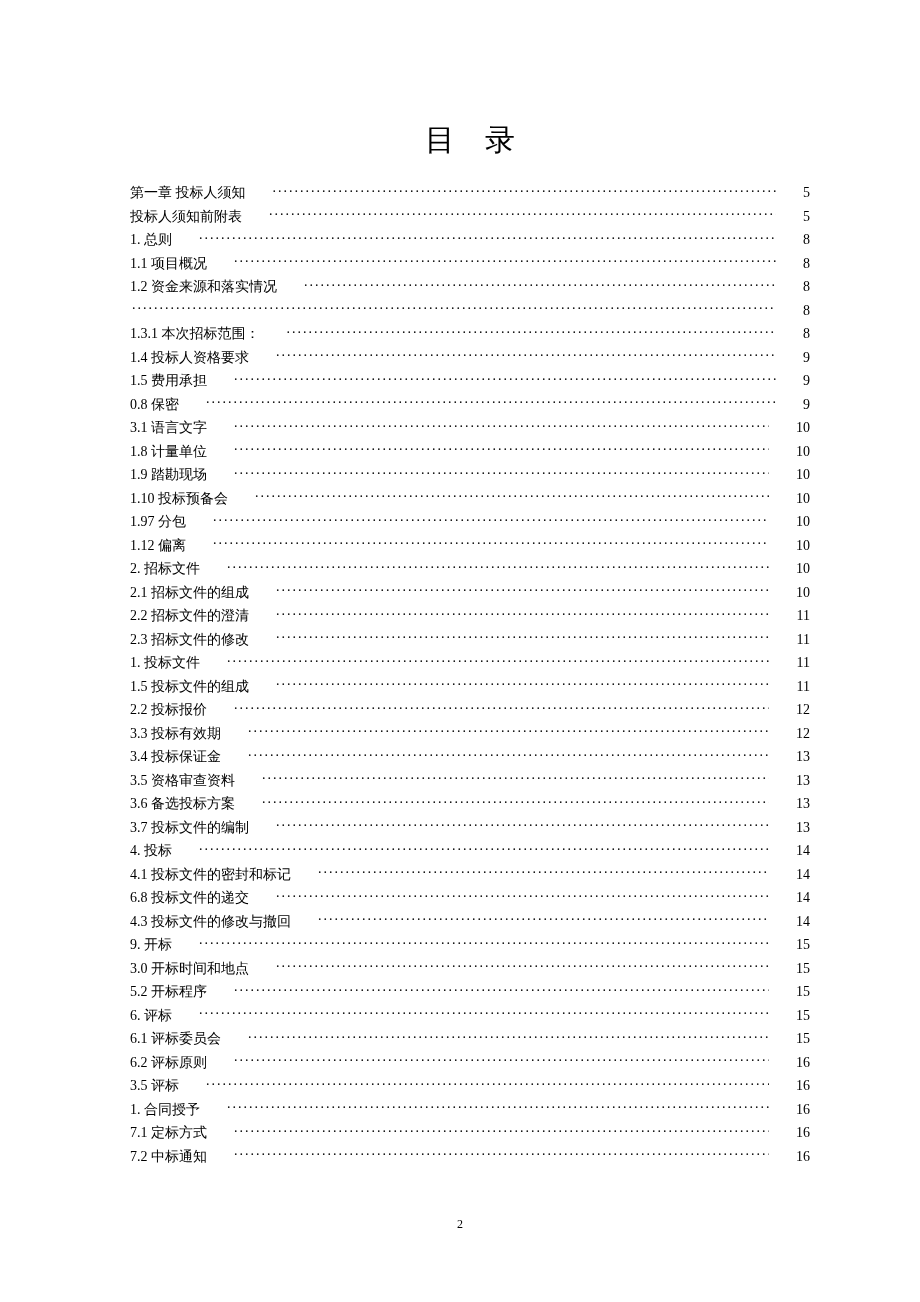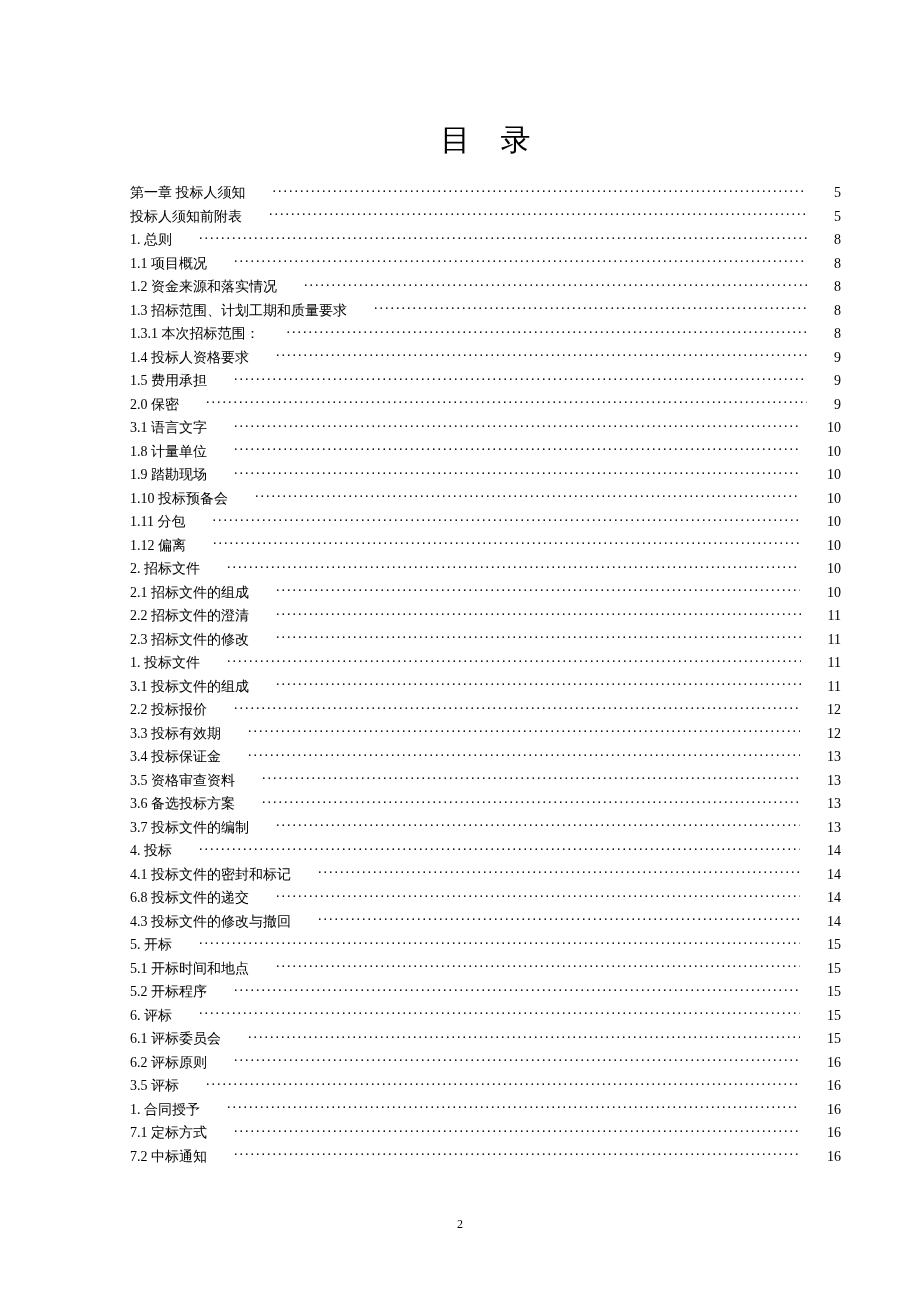--- a/index.html
+++ b/index.html
@@ -9,21 +9,21 @@
     }
     body {
       background: #ffffff;
       font-family: "SimSun", "宋体", serif;
       width: 920px;
       height: 1302px;
       position: relative;
       color: #000;
     }
     .page {
-      padding: 120px 79px 40px 130px;
+      padding: 120px 110px 40px 130px;
     }
     .title {
       text-align: center;
       font-size: 30px;
       font-weight: normal;
       letter-spacing: 30px;
       padding-left: 30px;
       margin-bottom: 20px;
       font-family: "SimSun", "宋体", serif;
     }
@@ -94,41 +94,40 @@
         <span class="toc-label">1.1 项目概况</span>
         <span class="toc-leader"></span>
         <span class="toc-page">8</span>
       </div>
       <div class="toc-entry">
         <span class="toc-label">1.2 资金来源和落实情况</span>
         <span class="toc-leader"></span>
         <span class="toc-page">8</span>
       </div>
       <div class="toc-entry">
-        <span class="toc-label">1.3 招标范围、计划工期和质量要求</span>
         <span class="toc-leader"></span>
         <span class="toc-page">8</span>
       </div>
       <div class="toc-entry">
         <span class="toc-label">1.3.1 本次招标范围：</span>
         <span class="toc-leader"></span>
         <span class="toc-page">8</span>
       </div>
       <div class="toc-entry">
         <span class="toc-label">1.4 投标人资格要求</span>
         <span class="toc-leader"></span>
         <span class="toc-page">9</span>
       </div>
       <div class="toc-entry">
         <span class="toc-label">1.5 费用承担</span>
         <span class="toc-leader"></span>
         <span class="toc-page">9</span>
       </div>
       <div class="toc-entry">
-        <span class="toc-label">2.0 保密</span>
+        <span class="toc-label">0.8 保密</span>
         <span class="toc-leader"></span>
         <span class="toc-page">9</span>
       </div>
       <div class="toc-entry">
         <span class="toc-label">3.1 语言文字</span>
         <span class="toc-leader"></span>
         <span class="toc-page">10</span>
       </div>
       <div class="toc-entry">
         <span class="toc-label">1.8 计量单位</span>
@@ -139,21 +138,21 @@
         <span class="toc-label">1.9 踏勘现场</span>
         <span class="toc-leader"></span>
         <span class="toc-page">10</span>
       </div>
       <div class="toc-entry">
         <span class="toc-label">1.10 投标预备会</span>
         <span class="toc-leader"></span>
         <span class="toc-page">10</span>
       </div>
       <div class="toc-entry">
-        <span class="toc-label">1.11 分包</span>
+        <span class="toc-label">1.97 分包</span>
         <span class="toc-leader"></span>
         <span class="toc-page">10</span>
       </div>
       <div class="toc-entry">
         <span class="toc-label">1.12 偏离</span>
         <span class="toc-leader"></span>
         <span class="toc-page">10</span>
       </div>
       <div class="toc-entry">
         <span class="toc-label">2. 招标文件</span>
@@ -174,21 +173,21 @@
         <span class="toc-label">2.3 招标文件的修改</span>
         <span class="toc-leader"></span>
         <span class="toc-page">11</span>
       </div>
       <div class="toc-entry">
         <span class="toc-label">1. 投标文件</span>
         <span class="toc-leader"></span>
         <span class="toc-page">11</span>
       </div>
       <div class="toc-entry">
-        <span class="toc-label">3.1 投标文件的组成</span>
+        <span class="toc-label">1.5 投标文件的组成</span>
         <span class="toc-leader"></span>
         <span class="toc-page">11</span>
       </div>
       <div class="toc-entry">
         <span class="toc-label">2.2 投标报价</span>
         <span class="toc-leader"></span>
         <span class="toc-page">12</span>
       </div>
       <div class="toc-entry">
         <span class="toc-label">3.3 投标有效期</span>
@@ -229,26 +228,26 @@
         <span class="toc-label">6.8 投标文件的递交</span>
         <span class="toc-leader"></span>
         <span class="toc-page">14</span>
       </div>
       <div class="toc-entry">
         <span class="toc-label">4.3 投标文件的修改与撤回</span>
         <span class="toc-leader"></span>
         <span class="toc-page">14</span>
       </div>
       <div class="toc-entry">
-        <span class="toc-label">5. 开标</span>
-        <span class="toc-leader"></span>
-        <span class="toc-page">15</span>
-      </div>
-      <div class="toc-entry">
-        <span class="toc-label">5.1 开标时间和地点</span>
+        <span class="toc-label">9. 开标</span>
+        <span class="toc-leader"></span>
+        <span class="toc-page">15</span>
+      </div>
+      <div class="toc-entry">
+        <span class="toc-label">3.0 开标时间和地点</span>
         <span class="toc-leader"></span>
         <span class="toc-page">15</span>
       </div>
       <div class="toc-entry">
         <span class="toc-label">5.2 开标程序</span>
         <span class="toc-leader"></span>
         <span class="toc-page">15</span>
       </div>
       <div class="toc-entry">
         <span class="toc-label">6. 评标</span>

